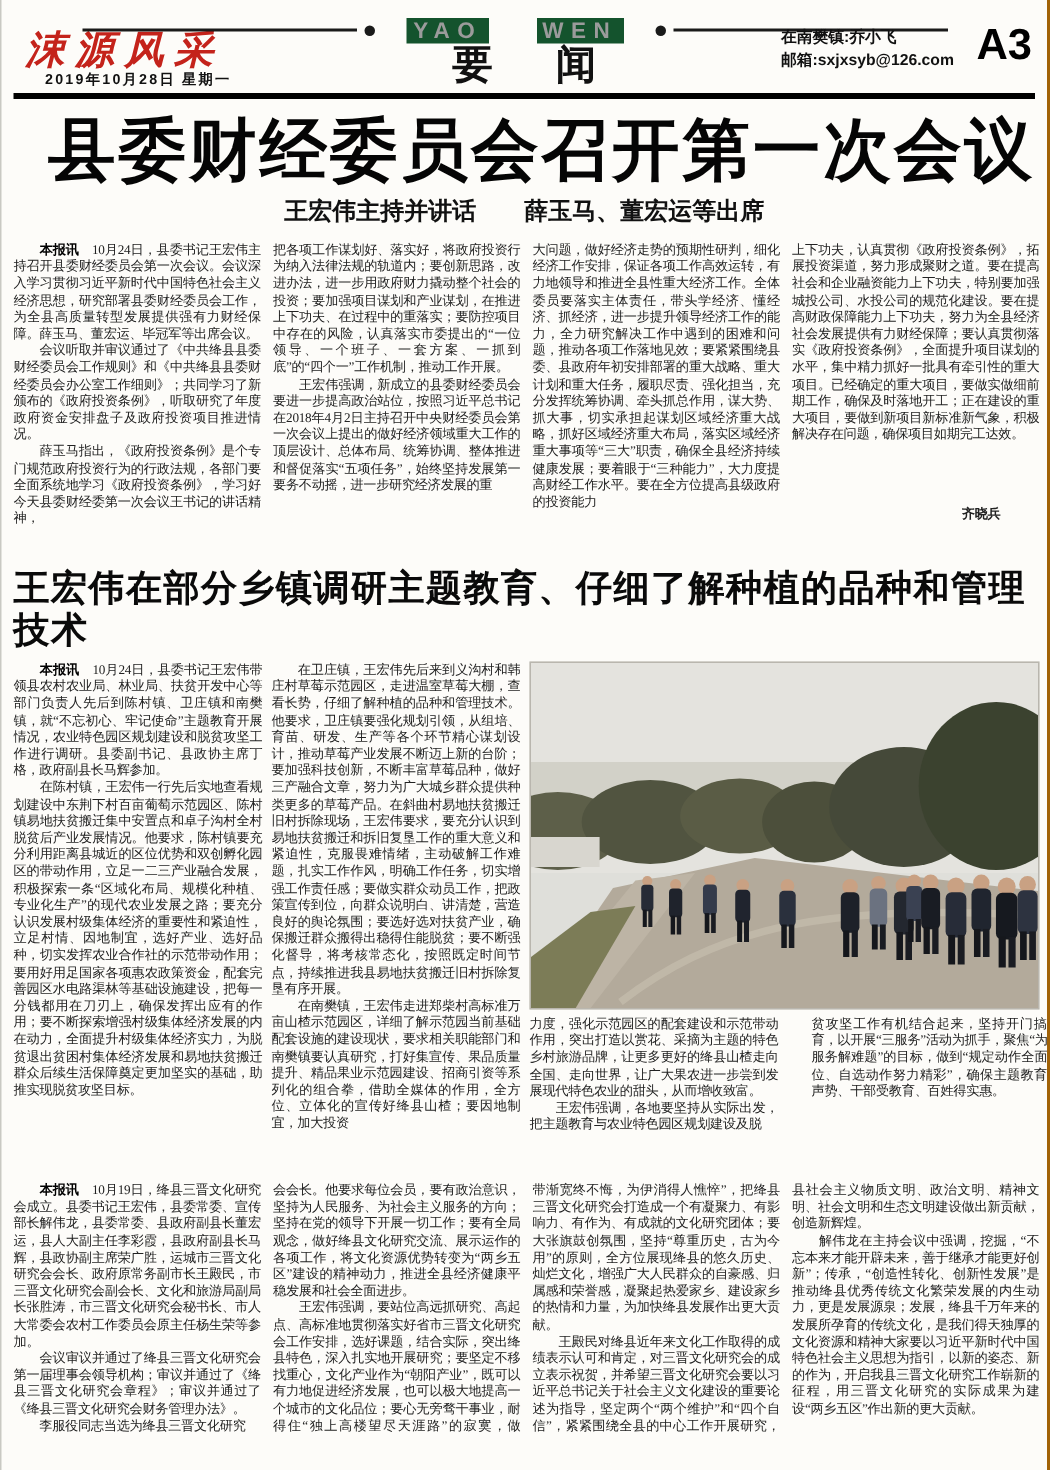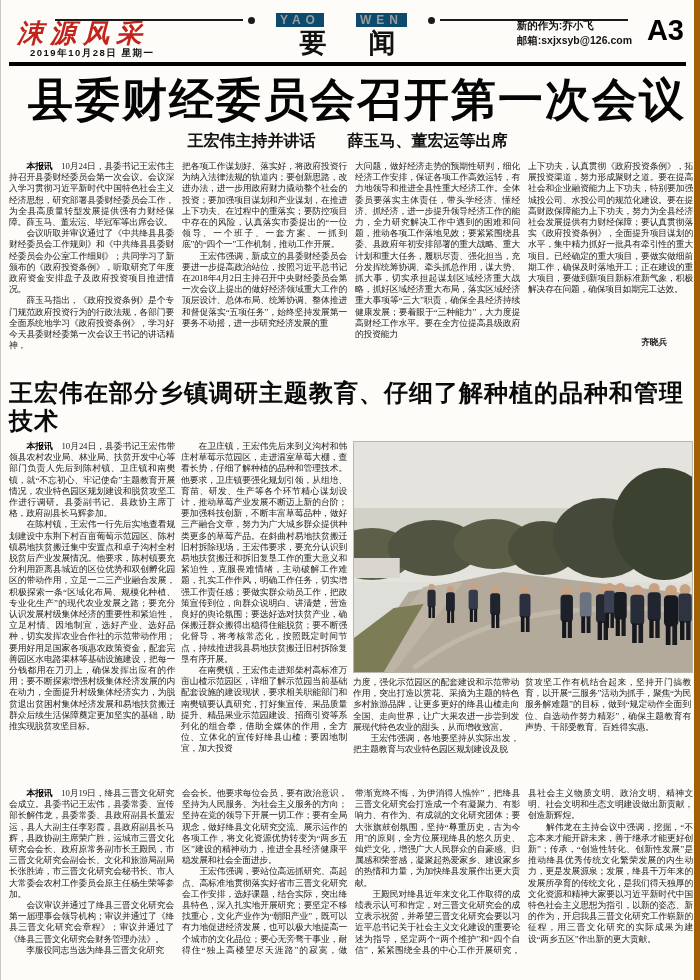--- a/index.html
+++ b/index.html
@@ -1,19 +1,19 @@
 <!DOCTYPE html>
 <html><head>
 <meta charset="utf-8">
 <style>
   html,body{margin:0;padding:0;background:#ffffff;}
   .page{
     position:relative;width:700px;height:980px;margin:0 auto;
     background:#fdfcf9;box-sizing:border-box;padding:4px 8px 0 8px;
-    border-left:1px solid #c9c9c3;border-right:6px solid #a16207;
+    border-left:1px solid #c9c9c3;border-right:2px solid #a16207;
     overflow:hidden;
     font-family:"Liberation Serif","DejaVu Serif",serif;color:#1d1d1d;
   }
   
   .hdr{position:relative;height:56px;}
   .mast-name{
     position:absolute;left:8px;top:12px;
     font-family:"DejaVu Serif",serif;font-style:italic;font-weight:bold;
     font-size:26px;color:#c4231b;letter-spacing:7px;white-space:nowrap;
   }
@@ -22,22 +22,22 @@
     font-family:"Liberation Sans",sans-serif;font-size:9.5px;font-weight:bold;
     letter-spacing:1.5px;color:#111;white-space:nowrap;
   }
   .pinyin-row{
     position:absolute;left:46px;right:58px;top:8px;height:16px;
     display:flex;align-items:center;
   }
   .hline{flex:1;height:2px;background:#1a1a1a;}
   .dot{width:7px;height:7px;border-radius:50%;background:#1a1a1a;margin:0 5px;flex:none;}
   .py{
-    font-family:"Liberation Sans",sans-serif;font-size:12px;font-weight:bold;
-    color:#9b9b9b;letter-spacing:5px;margin:0 16px;background:#0c4a6e;padding:0 4px;
+    font-family:"Liberation Sans",sans-serif;font-size:15px;font-weight:bold;
+    color:#9b9b9b;letter-spacing:5px;margin:0 16px;background:#14532d;padding:0 4px;
   }
   .sec-title{
     position:absolute;left:50%;top:24px;transform:translateX(-50%);
     display:flex;gap:42px;font-size:27px;font-weight:bold;color:#111;
     background:transparent;line-height:30px;
   }
   .editor{
     position:absolute;right:54px;top:14px;text-align:left;
     font-family:"Liberation Sans",sans-serif;font-size:10.5px;font-weight:bold;
     line-height:15px;color:#111;white-space:nowrap;
@@ -69,21 +69,21 @@
   
   .h2{
     margin-top:12px;font-family:"Liberation Sans",sans-serif;font-weight:800;
     font-size:24px;line-height:28px;letter-spacing:1px;color:#0a0a0a;width:684px;
   }
   .a2body{display:flex;gap:6px;margin-top:6px;}
   .a2col{width:166px;flex:none;height:340px;}
   .a2right{width:340px;flex:none;display:flex;flex-direction:column;}
   .photo{width:340px;height:232px;border:1px solid #b9b6ae;box-sizing:border-box;background:#dfdfda;}
   .photo svg{display:block;width:100%;height:100%;}
-  .a2sub{display:flex;gap:6px;margin-top:4px;}
+  .a2sub{display:flex;gap:22px;margin-top:4px;}
   .a2subcol{width:166px;flex:none;height:102px;}
   
   .h3{
     margin-top:11px;font-family:"Liberation Sans",sans-serif;font-weight:900;
     font-size:30px;line-height:34px;letter-spacing:1px;color:#050505;
   }
   .a3body{display:flex;gap:8px;margin-top:7px;}
   .a3col{width:165px;flex:none;height:168px;}
 </style>
 </head>
@@ -103,21 +103,21 @@
       <div class="dot"></div>
       <div class="hline"></div>
     </div>
 
     <div class="sec-title">
       <span>要</span>
       <span>闻</span>
     </div>
 
     <div class="editor">
-      <div>新的作为:乔小飞</div>
+      <div>在南樊镇:乔小飞</div>
       <div>邮箱:sxjxsyb@126.com</div>
     </div>
     <div class="pageno">A3</div>
   </div>
 
   <div class="thick-rule"></div>
 
   <div>
     <div class="h1">县委财经委员会召开第一次会议</div>
     <div class="sub">王宏伟主持并讲话　　薛玉马、董宏运等出席</div>

